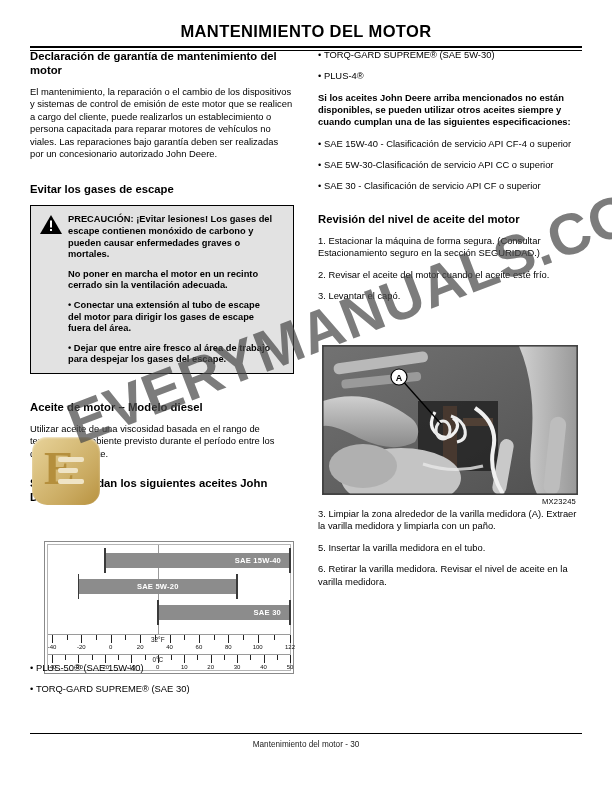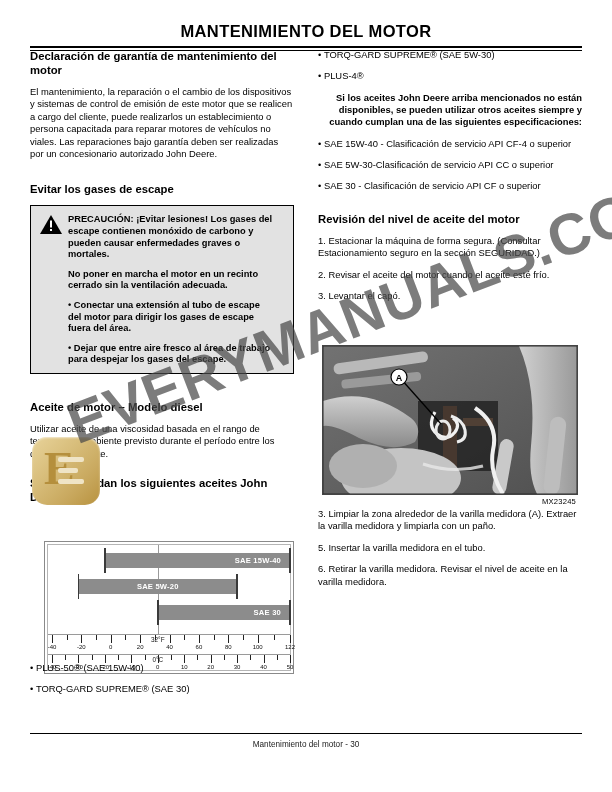--- a/index.html
+++ b/index.html
@@ -304,21 +304,21 @@
         <li>PLUS-50® (SAE 15W-40)</li>
         <li>TORQ-GARD SUPREME® (SAE 30)</li>
       </ul>
   </div>
 
   <div class="col col-right">
     <ul class="bl" id="right-oils-top">
         <li>TORQ-GARD SUPREME® (SAE 5W-30)</li>
         <li>PLUS-4®</li>
       </ul>
-    <p class="body bold" style="margin-top:4px;text-align:right;">Si los aceites John Deere arriba mencionados no están disponibles, se pueden utilizar otros aceites siempre y cuando cumplan una de las siguientes especificaciones:</p>
+    <p class="body bold" style="margin-top:4px;">Si los aceites John Deere arriba mencionados no están disponibles, se pueden utilizar otros aceites siempre y cuando cumplan una de las siguientes especificaciones:</p>
     <ul class="bl" id="right-specs" style="margin-top:6px;">
         <li>SAE 15W-40 - Clasificación de servicio API CF-4 o superior</li>
         <li>SAE 5W-30-Clasificación de servicio API CC o superior</li>
         <li>SAE 30 - Clasificación de servicio API CF o superior</li>
       </ul>
 
     <h2 class="sec" style="margin-top:19px;">Revisión del nivel de aceite del motor</h2>
     <div id="steps-before">
         <p class="body">1. Estacionar la máquina de forma segura. (Consultar Estacionamiento seguro en la sección SEGURIDAD.)</p>
         <p class="body">2. Revisar el aceite del motor cuando el aceite esté frío.</p>

